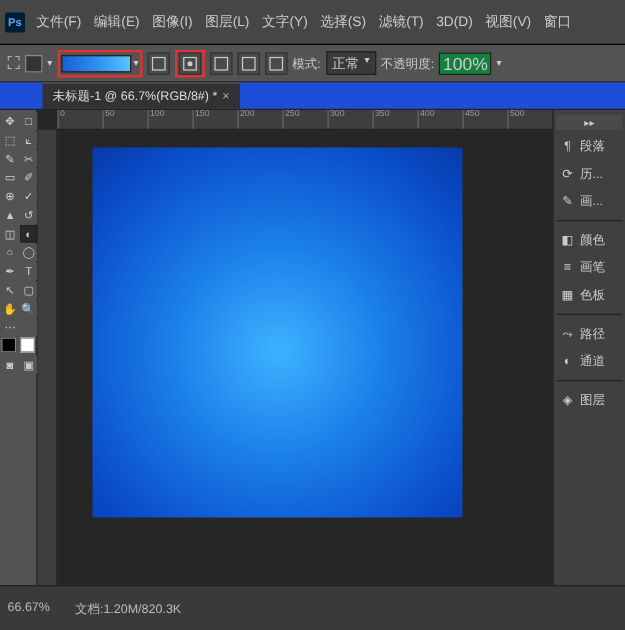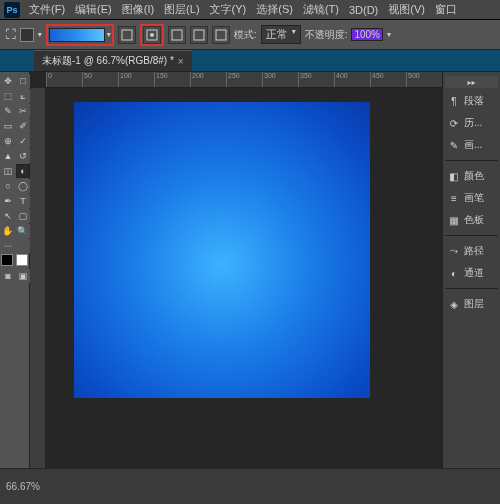--- a/index.html
+++ b/index.html
@@ -1,50 +1,50 @@
 <!DOCTYPE html>
 <html><head>
 <meta charset="utf-8">
 <style>
 *{margin:0;padding:0;box-sizing:border-box;font-family:"Microsoft YaHei",sans-serif;user-select:none}
 body{background:#323232;width:500px;height:504px;overflow:hidden;color:#ccc;font-size:11px}
-.menubar{height:20px;background:#464646;display:flex;align-items:center;padding:0 4px;border-bottom:1px solid #000}
+.menubar{height:36px;background:#464646;display:flex;align-items:center;padding:0 4px;border-bottom:1px solid #000}
 .menubar .logo{width:16px;height:16px;background:#001d36;display:flex;align-items:center;justify-content:center;color:#5fa8e8;font-size:9px;font-weight:bold;border-radius:2px;margin-right:4px}
 .menubar .mi{padding:0 5px;font-size:11px;cursor:default}
 .optbar{height:30px;background:#535353;display:flex;align-items:center;padding:0 6px;border-bottom:1px solid #222;gap:4px}
 .optbar .home{font-size:14px}
 .optbar .sq{width:14px;height:14px;border:1px solid #888;background:#333}
 .optbar .dd{font-size:8px}
 .hl{border:2px solid #d33;padding:1px;display:flex;align-items:center;gap:2px;height:22px}
 .gradprev{width:56px;height:14px;background:linear-gradient(90deg,#1860d8,#2a8ff0,#5cc3ff);border:1px solid #222}
 .gbtn{width:18px;height:18px;border:1px solid #333;background:#4a4a4a;display:flex;align-items:center;justify-content:center;font-size:10px}
 .gbtn svg{width:12px;height:12px}
 .sel{background:#3a3a3a;border:1px solid #222;padding:1px 4px;font-size:11px;display:flex;align-items:flex-start;gap:4px}
 .optbar .lbl{font-size:10px}
-.tabbar{height:22px;background:#0c4a6e;border-bottom:1px solid #222;display:flex;align-items:center;padding-left:34px}
+.tabbar{height:22px;background:#1d4ed8;border-bottom:1px solid #222;display:flex;align-items:center;padding-left:34px}
 .tab{background:#323232;padding:3px 8px;font-size:10px;color:#ddd;border-top:1px solid #555;display:flex;align-items:center;gap:4px}
 .tab .x{font-size:10px;color:#aaa}
 .main{display:flex;height:410px}
 .tools{width:30px;background:#535353;border-right:1px solid #222;display:grid;grid-template-columns:14px 14px;grid-auto-rows:14px;gap:1px;padding:2px 1px}
 .tool{background:#535353;display:flex;align-items:center;justify-content:center;font-size:9px;color:#ccc;cursor:pointer}
 .tool.sel{background:#2a2a2a}
 .tool.fg{background:#000;border:1px solid #888;width:12px;height:12px}
 .tool.bg{background:#fff;border:1px solid #888;width:12px;height:12px}
 .canvwrap{flex:1;background:#262626;position:relative;overflow:hidden}
 .rulerh{position:absolute;top:0;left:16px;right:0;height:16px;background:#3e3e3e;border-bottom:1px solid #222;font-size:7px;color:#999;display:flex}
 .rulerh span{width:38px;border-left:1px solid #666;padding-left:1px}
 .rulerv{position:absolute;top:16px;left:0;width:16px;bottom:0;background:#3e3e3e;border-right:1px solid #222}
 .canvas{position:absolute;top:30px;left:44px;width:296px;height:296px;background:radial-gradient(circle at 50% 55%,#3db2ff 0%,#1a7de8 40%,#0a4cc8 80%,#073aa8 100%)}
 .rpanel{width:58px;background:#404040;border-left:1px solid #222;padding:4px 2px;display:flex;flex-direction:column;gap:4px}
 .rpanel .collapse{height:12px;background:#4a4a4a;display:flex;align-items:center;justify-content:center;font-size:8px}
 .pitem{display:flex;align-items:center;gap:3px;padding:2px 2px;cursor:pointer;font-size:10px}
 .pitem .pic{width:14px;height:12px;display:flex;align-items:center;justify-content:center;font-size:10px}
 .sep{height:1px;background:#222;margin:2px 0}
 .status{position:absolute;bottom:0;left:0;right:0;height:36px;background:#3a3a3a;border-top:1px solid #222;display:flex;align-items:center;padding:0 6px;font-size:10px;color:#bbb;gap:20px}
-.opfield{background:#6d28d9;border:1px solid #222;padding:0 2px;font-size:10px}
+.opfield{background:#15803d;border:1px solid #222;padding:0 2px;font-size:14px}
 </style>
 </head>
 <body>
 
 <div class="menubar">
   <div class="logo">Ps</div>
   <div class="mi">文件(F)</div>
   <div class="mi">编辑(E)</div>
   <div class="mi">图像(I)</div>
   <div class="mi">图层(L)</div>
@@ -198,13 +198,14 @@
     <div class="sep"></div>
     <div class="pitem">
         <span class="pic">◈</span>
         <span>图层</span>
       </div>
   </div>
 </div>
 
 <div class="status">
   <span>66.67%</span>
+  <span>文档:1.20M/820.3K</span>
 </div>
 
 </body></html>

